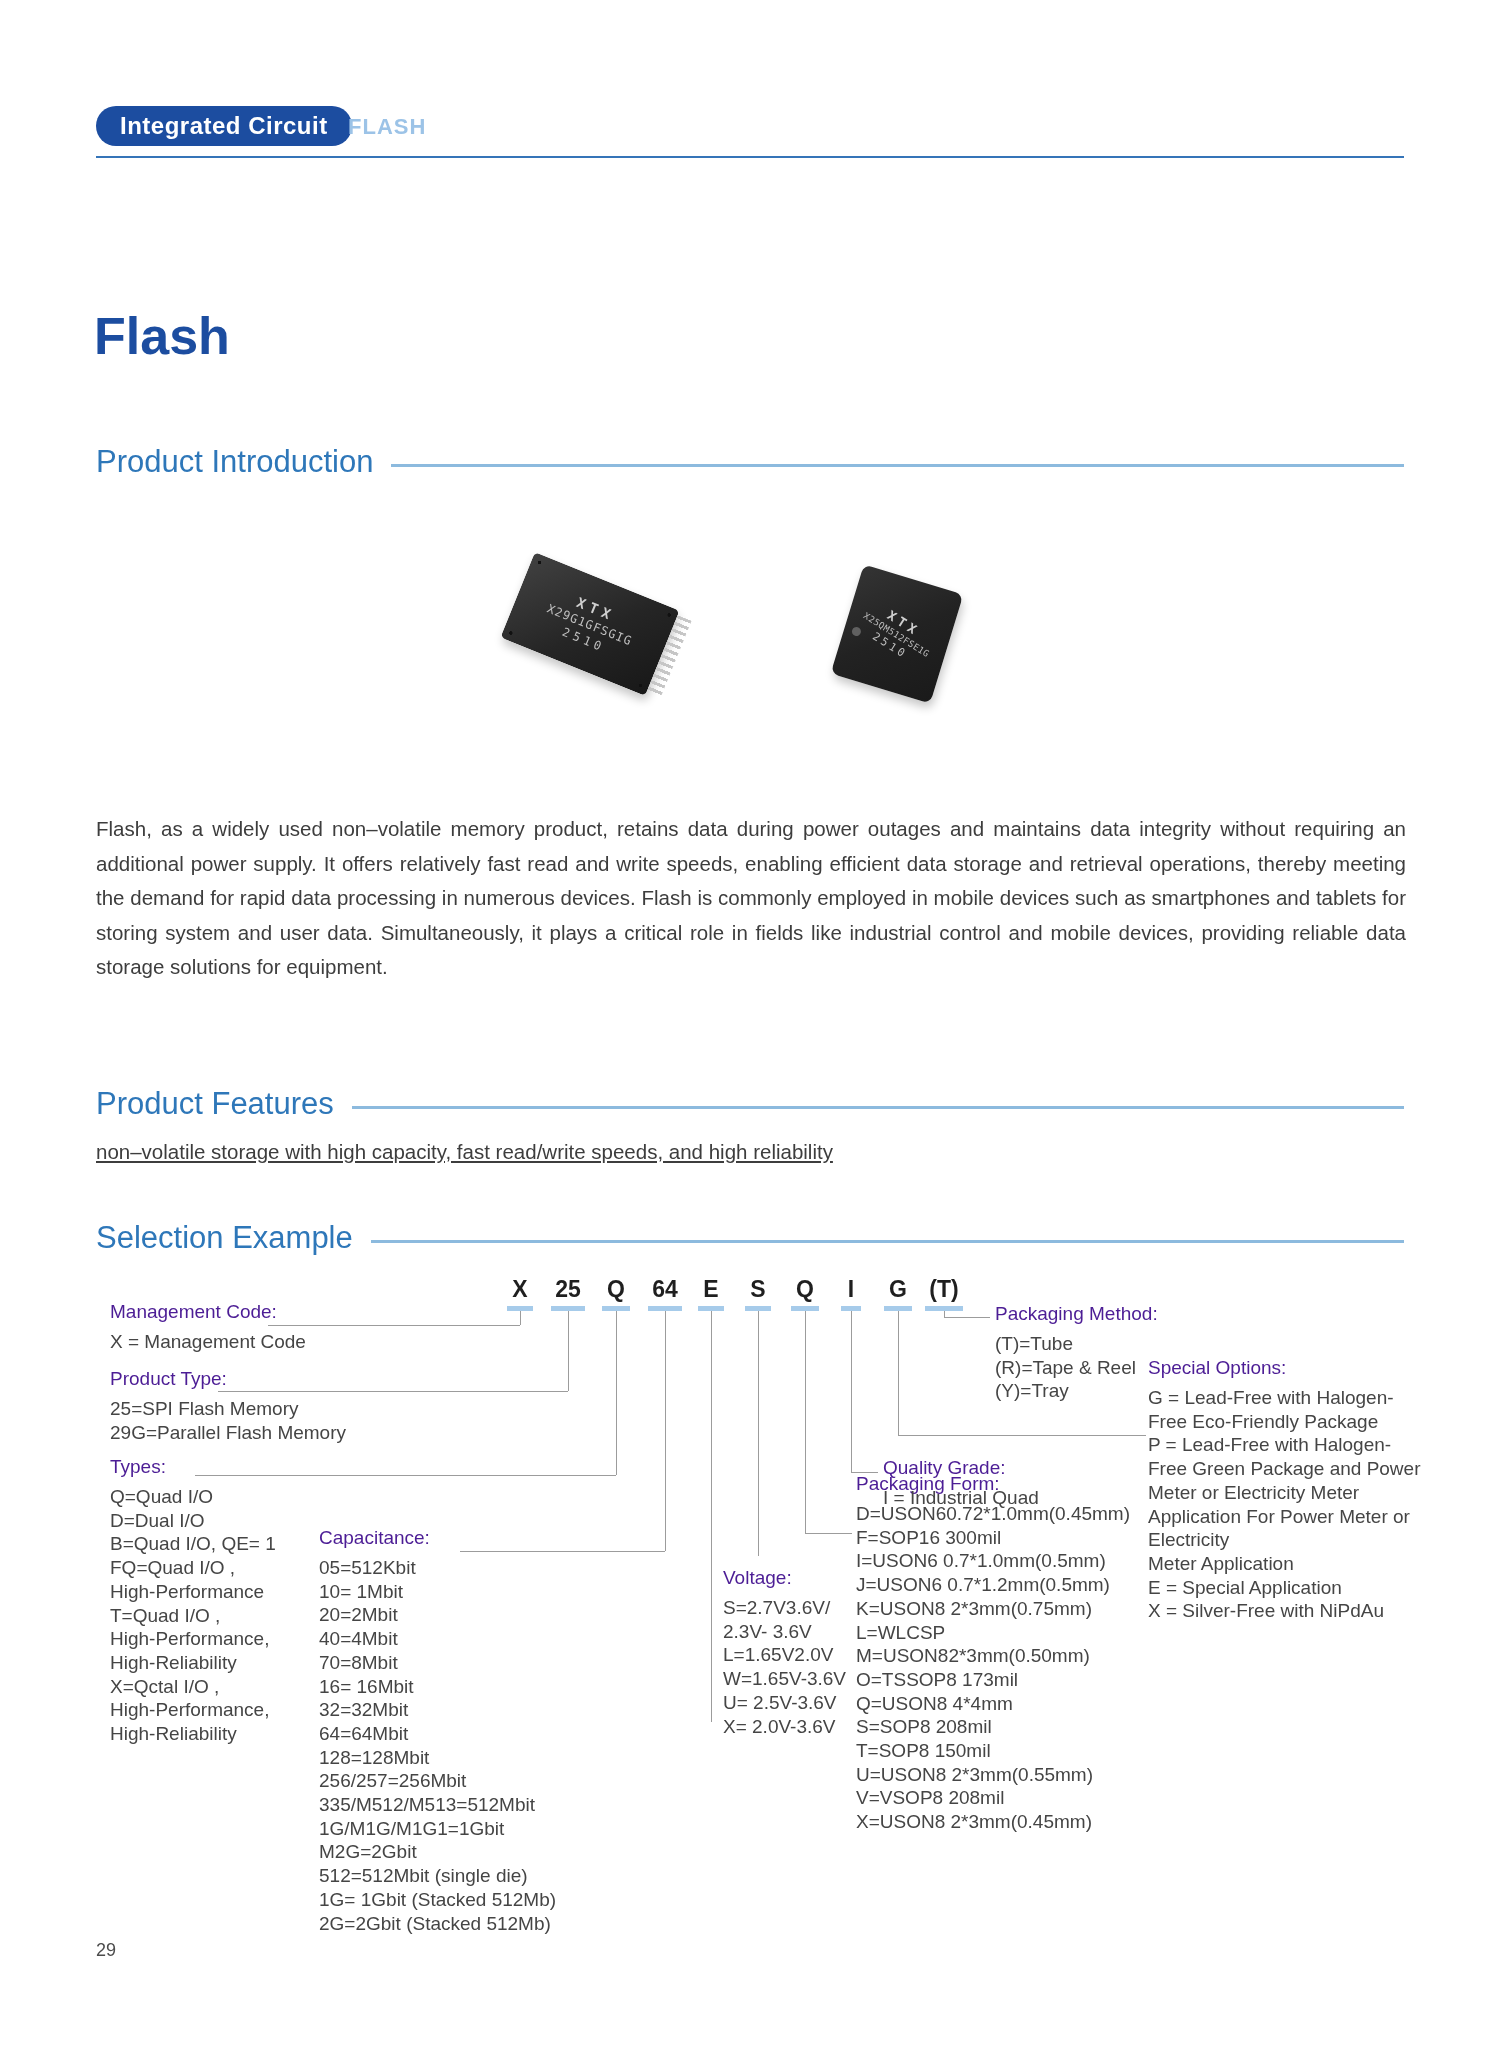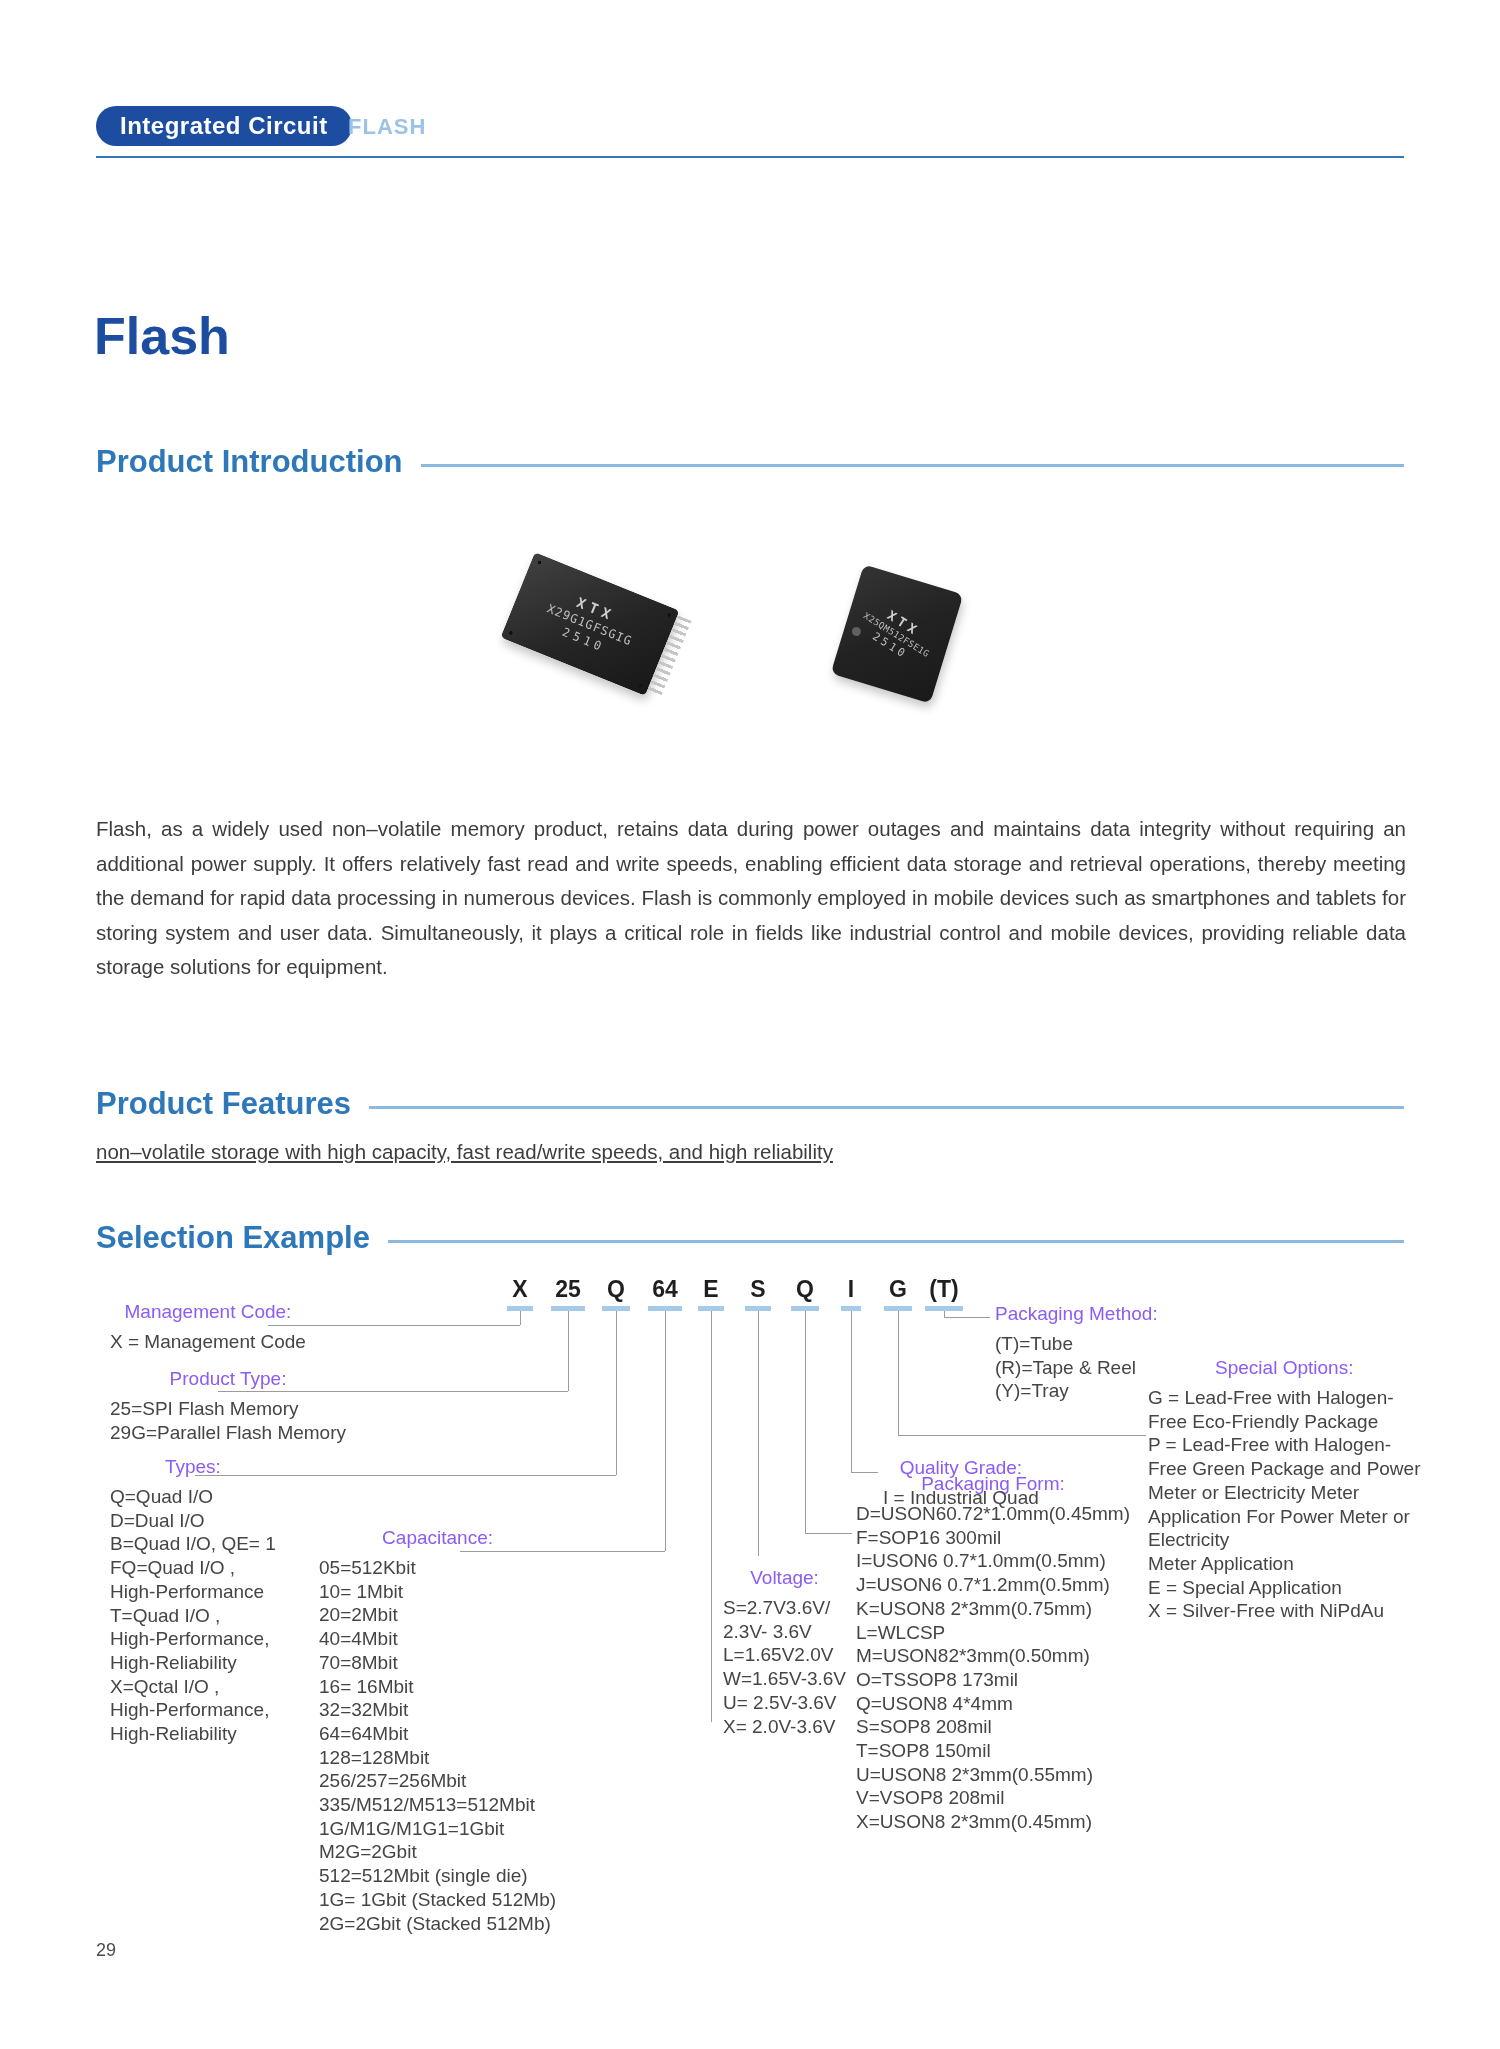--- a/index.html
+++ b/index.html
@@ -16,21 +16,21 @@
   }
   .cat-tag {
     position:absolute; left:348px; top:114px; font-size:22px; font-weight:bold;
     color:var(--tag-blue,#9cc3e7); letter-spacing:1px;
   }
   .header-rule { position:absolute; left:96px; top:156px; width:1308px; height:2px; background:#3574b8; }
   
   .doc-title { position:absolute; left:94px; top:306px; font-size:52px; font-weight:bold; color:var(--brand-blue,#1c4da0); }
   
   .sec { position:absolute; left:96px; width:1308px; display:flex; align-items:center; gap:18px; }
-  .sec .sec-h { font-size:31px; font-weight:bold; color:var(--section-blue,#2e77b9); white-space:nowrap; }
+  .sec .sec-h { font-size:31px; font-weight:normal; color:var(--section-blue,#2e77b9); white-space:nowrap; }
   .sec .sec-rule { flex:1; height:3px; background:#8cbade; margin-top:6px; }
   
   .photo-area { position:absolute; left:350px; top:540px; width:800px; height:270px; }
   .chip { position:absolute; box-shadow:3px 5px 10px rgba(0,0,0,0.22); }
   .chip-left {
     left:162px; top:38px; width:156px; height:92px; transform:rotate(22deg);
     background:
       radial-gradient(circle 4px at 8px 8px, #111 40%, transparent 45%),
       radial-gradient(circle 4px at 148px 8px, #111 40%, transparent 45%),
       radial-gradient(circle 4px at 8px 84px, #111 40%, transparent 45%),
@@ -62,21 +62,21 @@
     position:absolute; left:96px; top:812px; width:1310px;
     font-size:20.5px; line-height:34.6px; text-align:justify; color:#3d3d3d;
   }
   .feature-line { position:absolute; left:96px; top:1140px; font-size:20.5px; color:#3d3d3d;text-decoration:underline; }
   
   .tok { position:absolute; top:1276px; transform:translateX(-50%); font-size:23px; font-weight:bold; color:#1f1f1f; white-space:nowrap; }
   .umark { position:absolute; top:1306px; height:5px; background:var(--underline-blue,#a6cbea); transform:translateX(-50%); }
   .vl { position:absolute; width:1px; background:var(--line-gray,#9c9c9c); }
   .hl { position:absolute; height:1px; background:var(--line-gray,#9c9c9c); }
   .group { position:absolute; }
-  .gtitle { font-size:19px; line-height:24px; margin-bottom:6px; color:#8b5cf6; white-space:nowrap;text-align:center; }
+  .gtitle { font-size:19px; line-height:24px; margin-bottom:6px; color:#4c1d95; white-space:nowrap; }
   .gitems .ln { font-size:19px; line-height:23.7px; color:#454545; white-space:nowrap; }
   
   .page-num { position:absolute; left:96px; top:1940px; font-size:18px; color:#4c4c4c; }
 </style>
 </head>
 <body>
 
 <div class="page">
 
   <div class="badge">Integrated Circuit</div>

